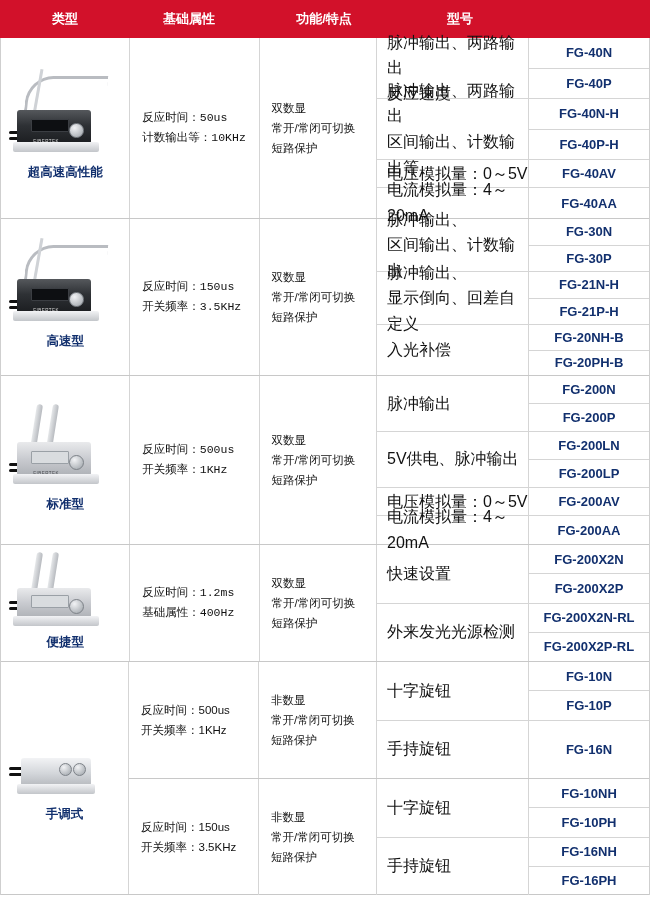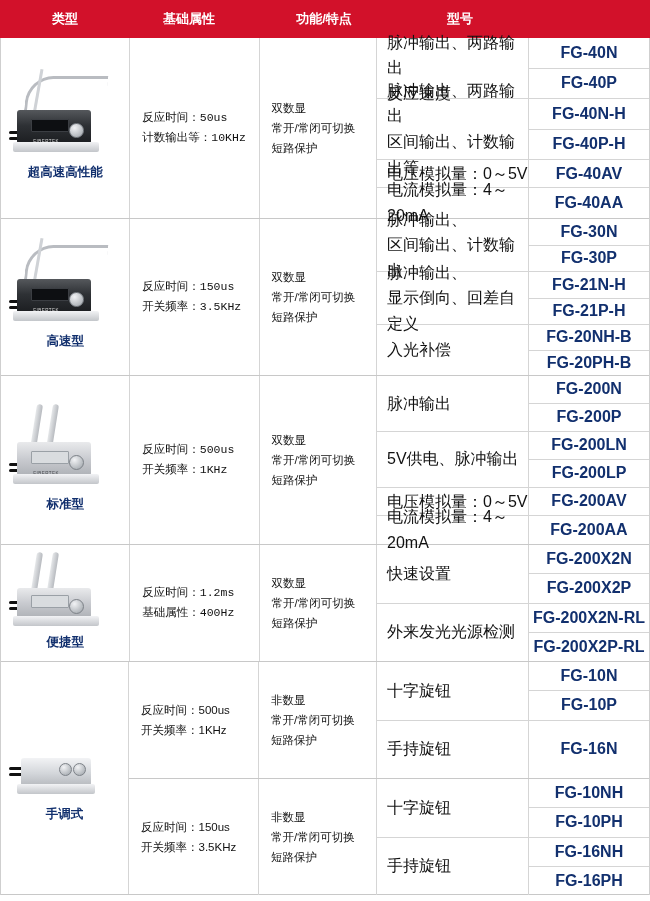--- a/index.html
+++ b/index.html
@@ -64,21 +64,21 @@
   .featrow{display:flex;border-bottom:1px solid #d5d5d5;}
   .featrow:last-child{border-bottom:none;}
   .feat{
     width:152px;box-sizing:border-box;display:flex;flex-direction:column;
     justify-content:center;padding-left:10px;font-size:16px;line-height:1.6;
     border-right:1px solid #d5d5d5;
   }
   .models{width:120px;display:flex;flex-direction:column;}
   .model{
     flex:1;display:flex;align-items:center;justify-content:center;
-    font-size:16px;font-weight:bold;color:#12306e;
+    font-size:13px;font-weight:bold;color:#12306e;
     border-bottom:1px solid #d5d5d5;
   }
   .model:last-child{border-bottom:none;}
 
   .subblock{display:flex;border-bottom:1px solid #c8c8c8;}
   .subblock:last-child{border-bottom:none;}
 
   .footer{
     height:34px;display:flex;align-items:center;justify-content:center;
     font-size:11.5px;color:#222;

